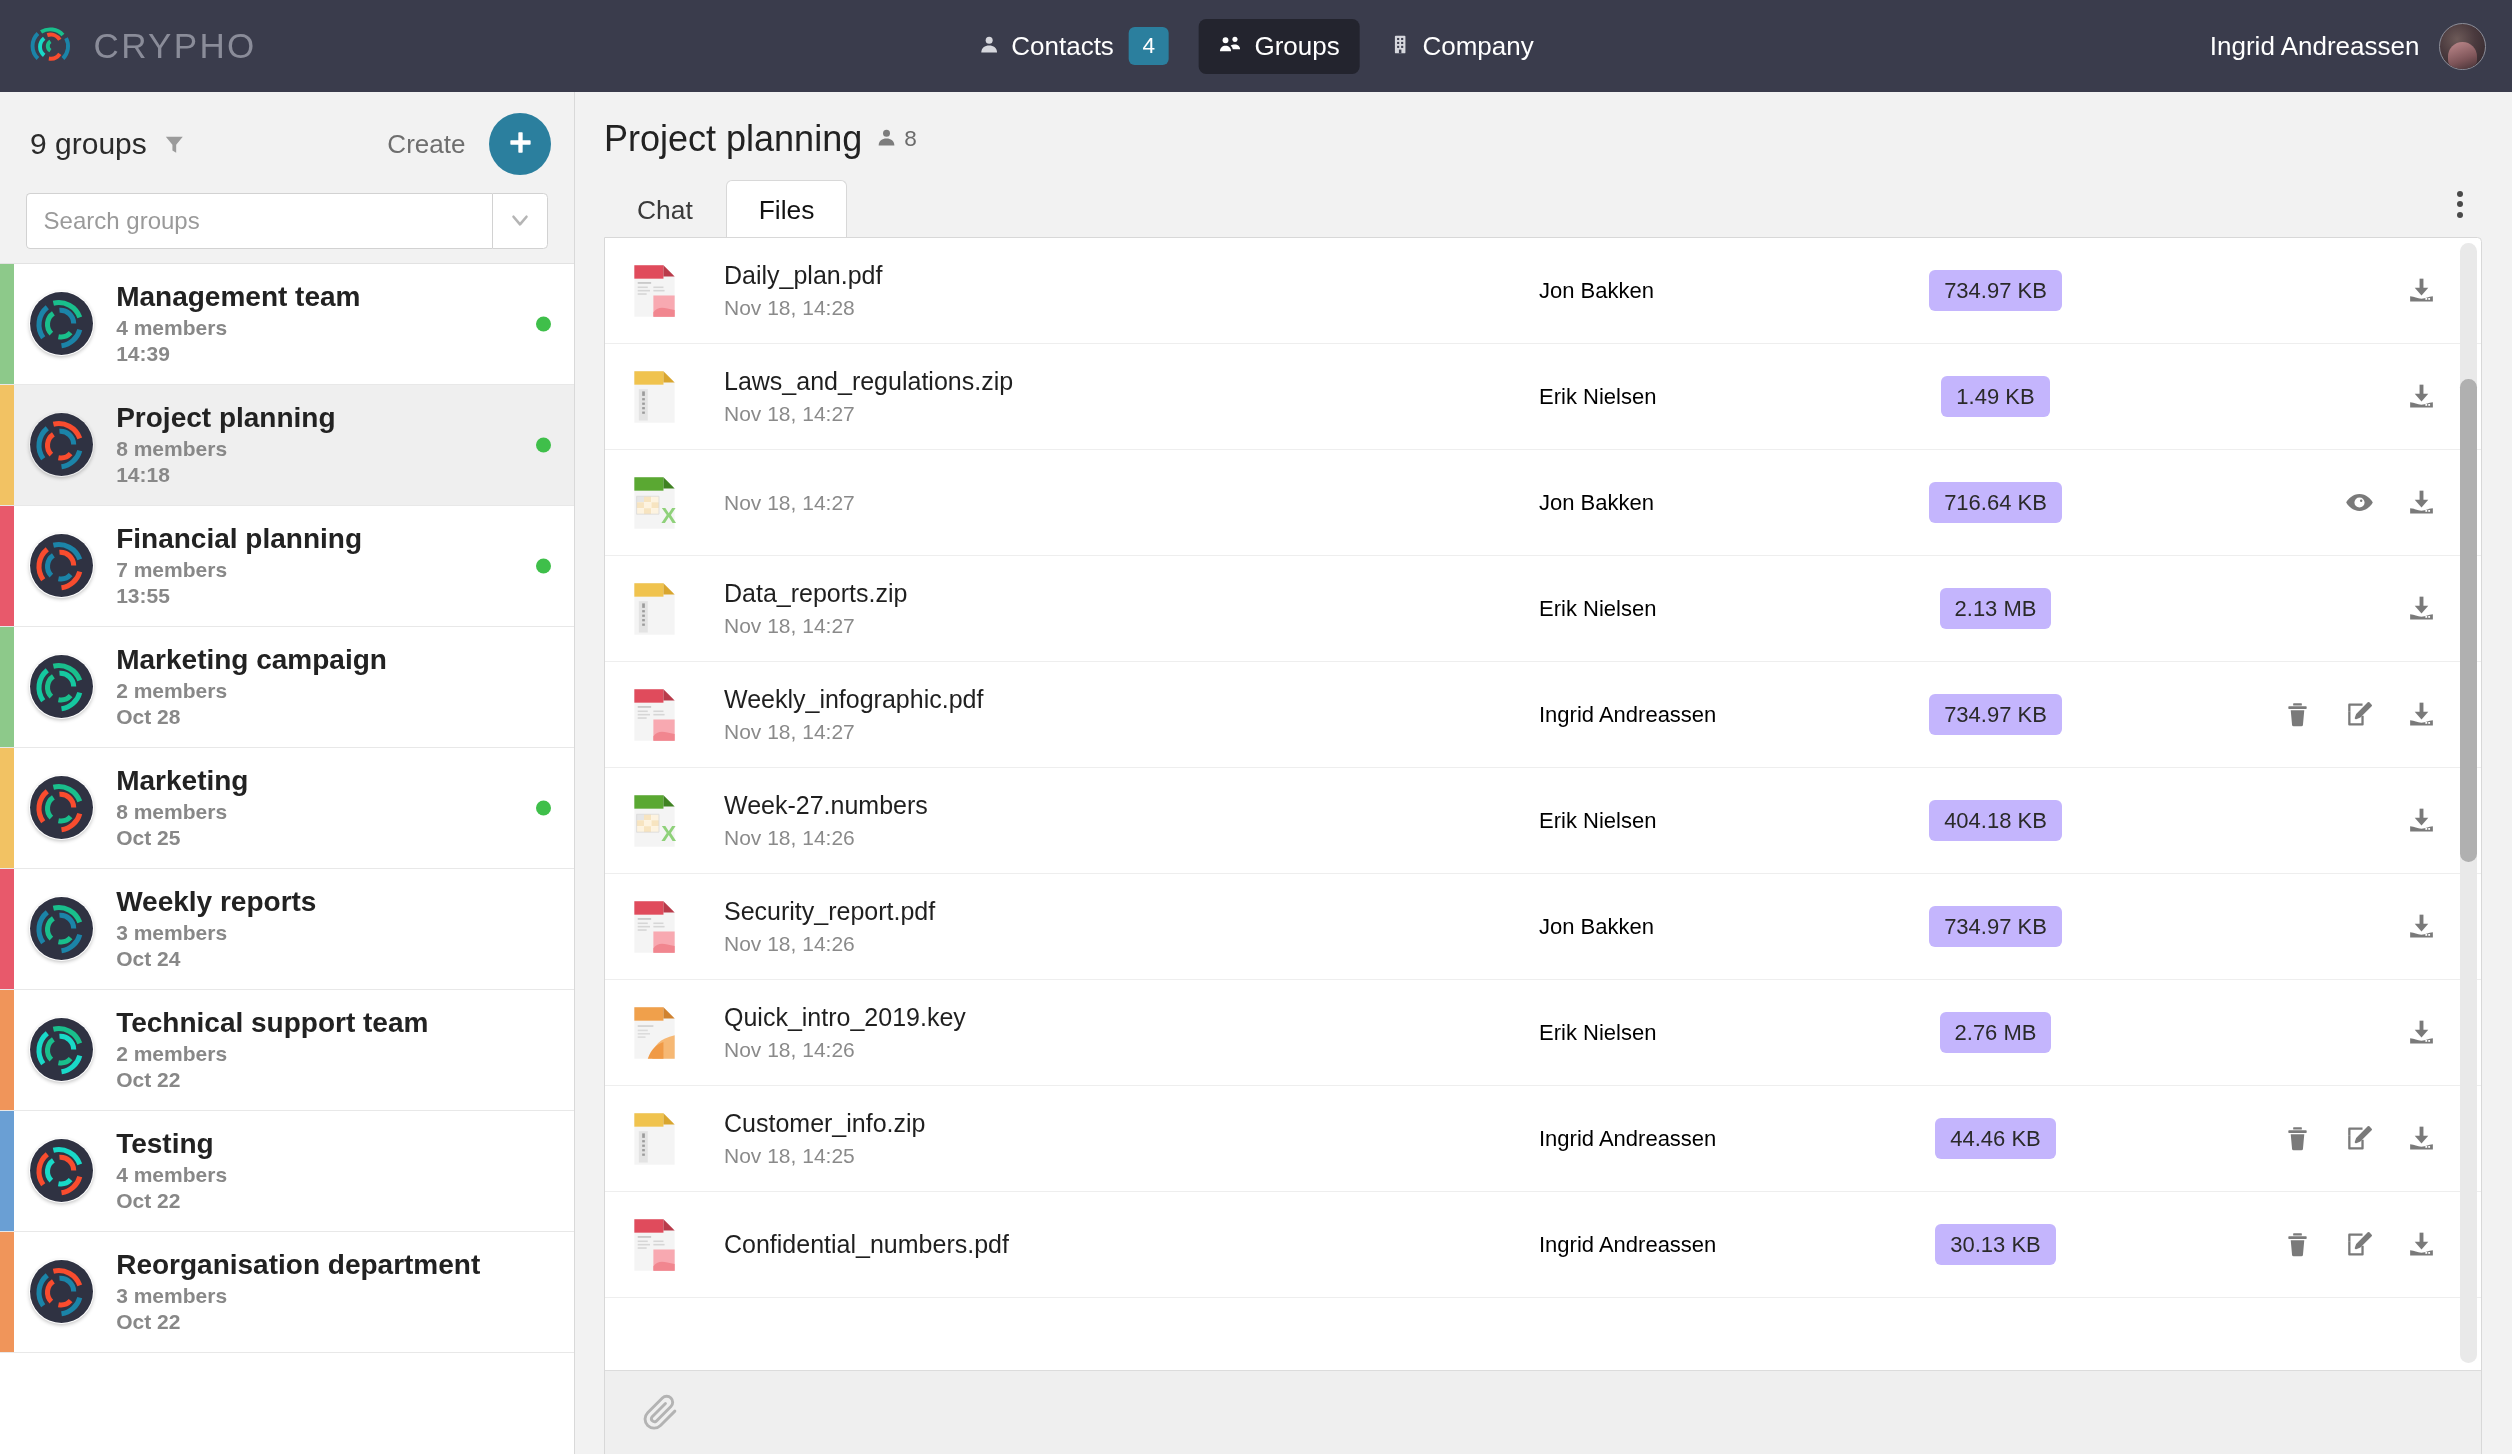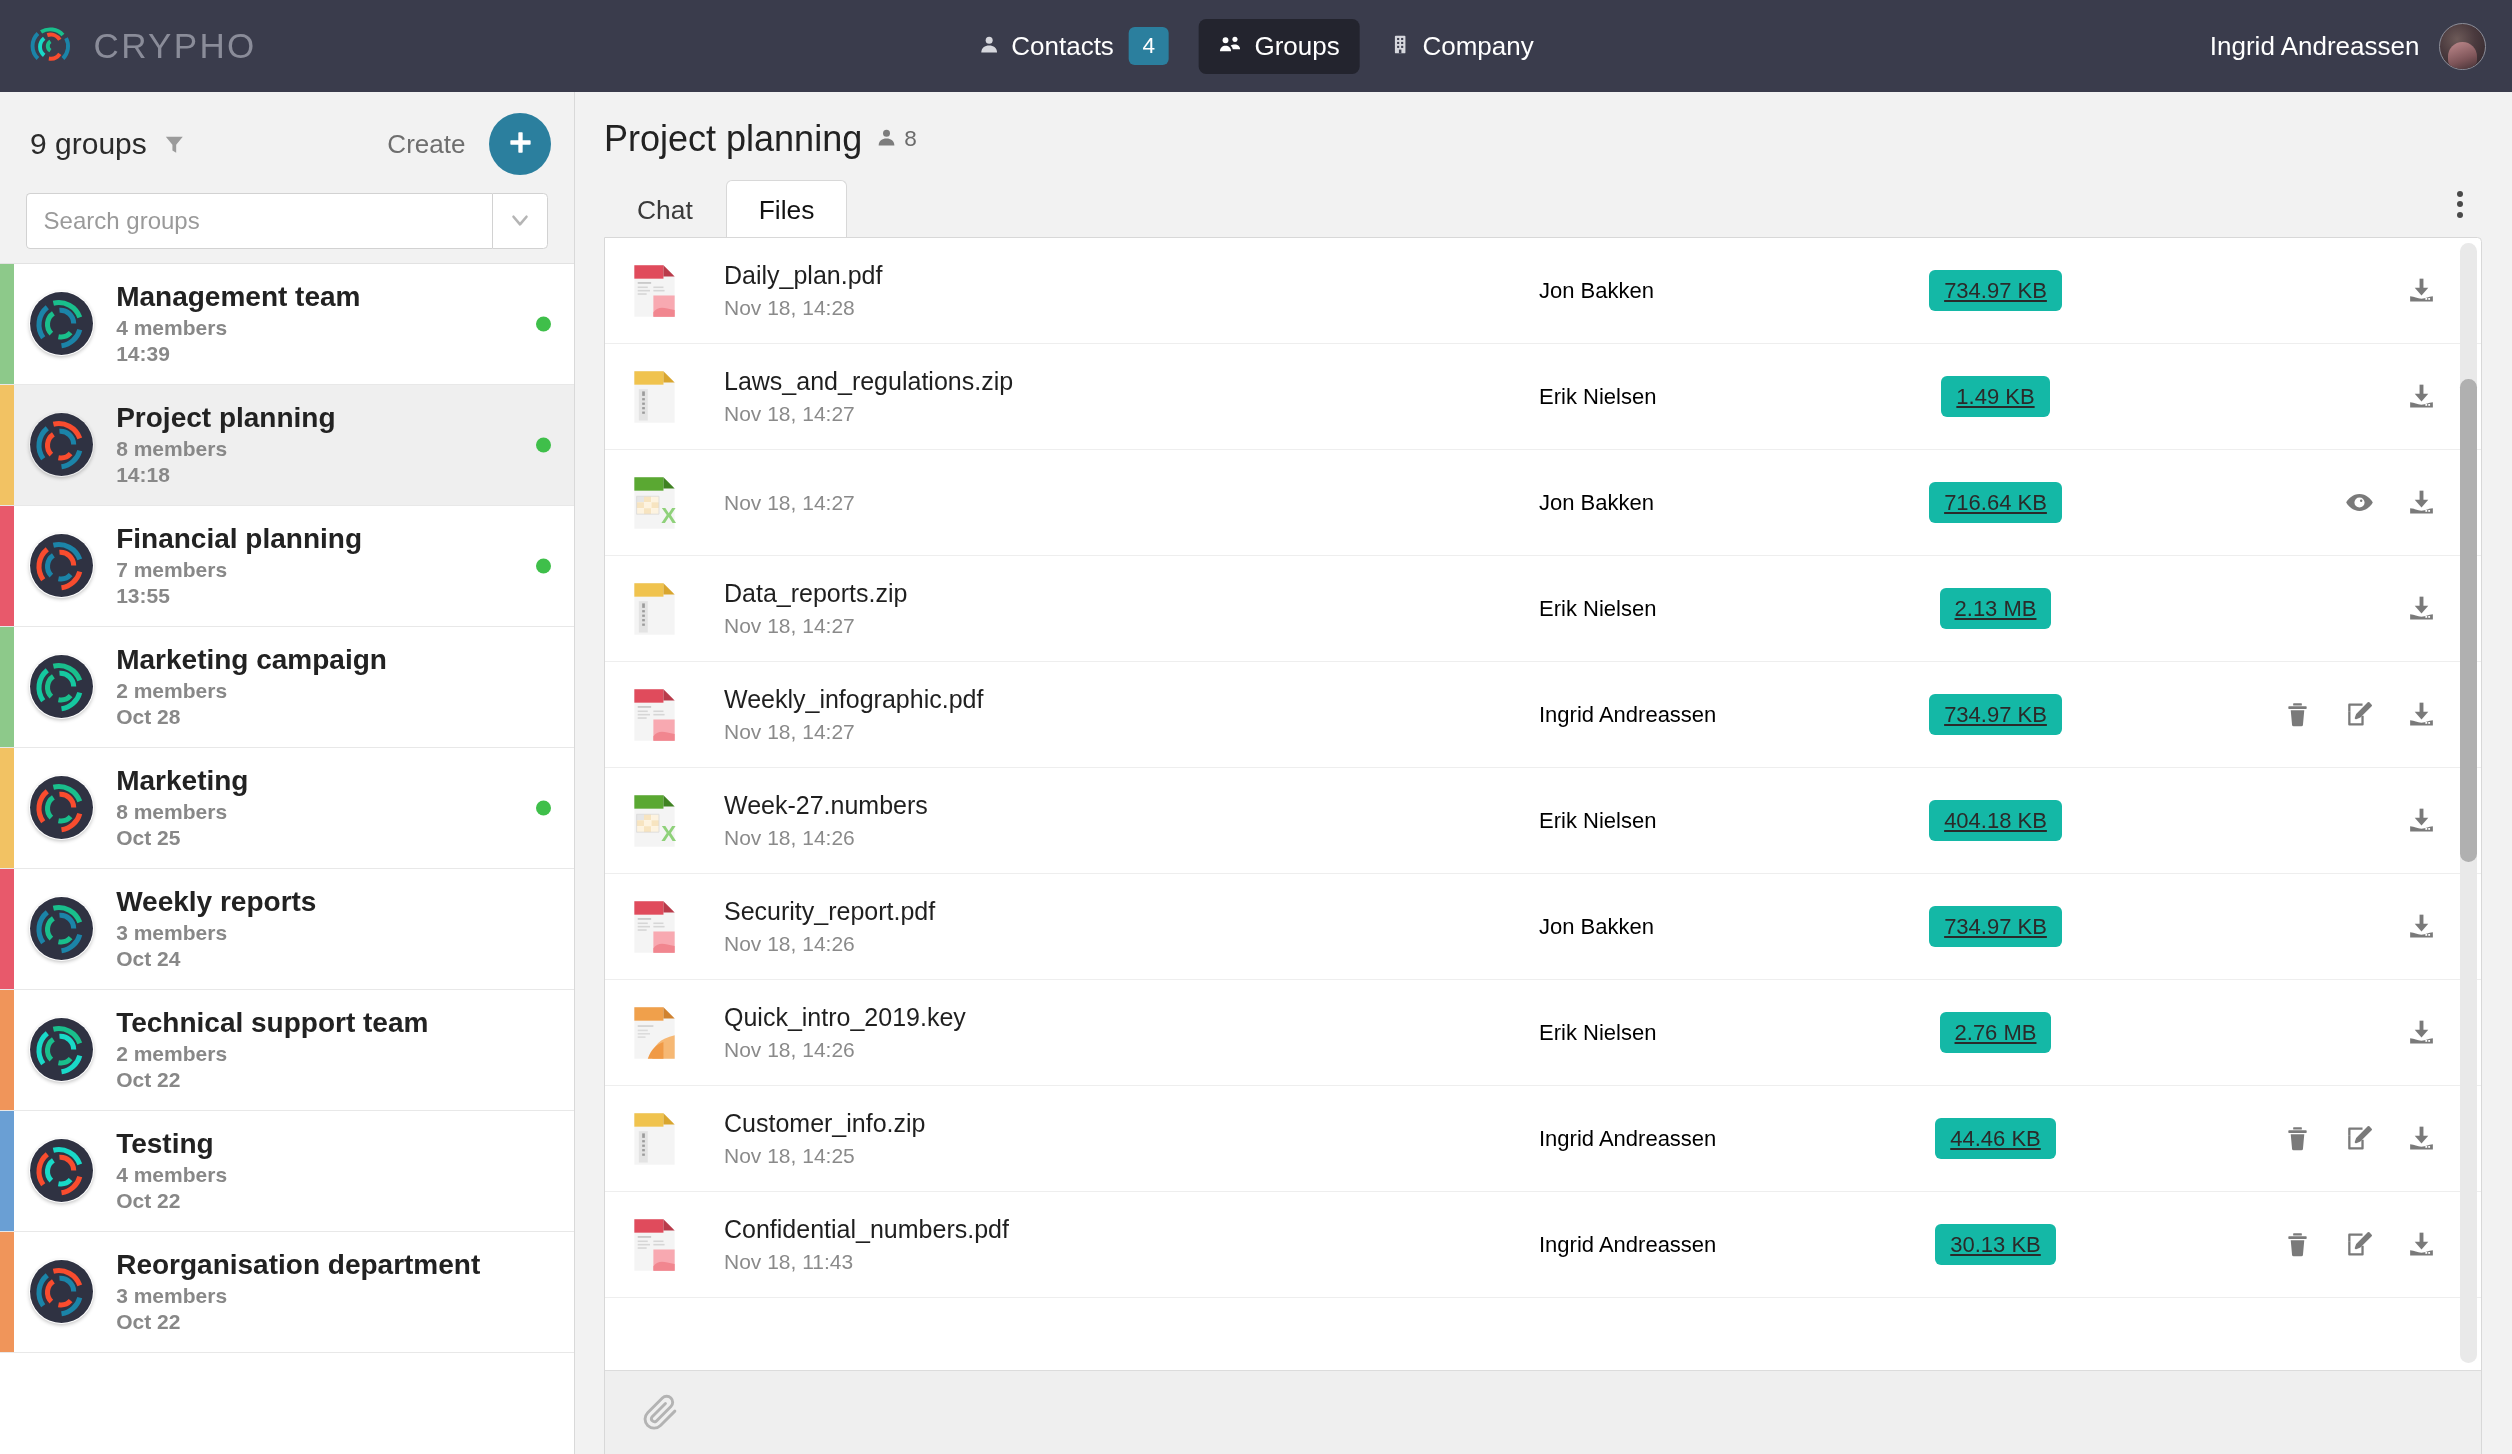--- a/index.html
+++ b/index.html
@@ -135,22 +135,22 @@
     display: flex; align-items: center; height: 106px;
     border-bottom: 0.8px solid #eeeeee; padding: 0 0 0 27px;
   }
   .file-icon { width: 45px; height: 56px; flex: none; position: relative; }
   .file-meta { margin-left: 47px; width: 815px; display: flex; flex-direction: column; gap: 6px; }
   .file-name { font-size: 25px; color: #1f1f1f; }
   .file-date { font-size: 21px; color: #8a8a8a; }
   .file-owner { width: 332px; font-size: 22px; color: #000000; }
   .file-size-cell { width: 249px; display: flex; justify-content: center; }
   .file-size {
-    background: #14b8a6; color: #2a2a2a; font-size: 22px;
-    padding: 7.5px 15px; border-radius: 6px; white-space: nowrap; text-decoration: underline;
+    background: #c4b5fd; color: #2a2a2a; font-size: 22px;
+    padding: 7.5px 15px; border-radius: 6px; white-space: nowrap;
   }
   .file-actions {
     flex: 1; display: flex; align-items: center; justify-content: flex-end;
     gap: 33px; padding-right: 45px;
   }
   .act { width: 29px; height: 29px; cursor: pointer; }
   .act svg { width: 100%; height: 100%; display: block; }
 
   .footer-bar {
     height: 84px; background: #efefef; border-top: 0.8px solid #dcdcdc;
@@ -827,21 +827,20 @@
       <rect x="5" y="21" width="9" height="1.4" fill="#d6d6d6"></rect>
       <rect x="5" y="24" width="11" height="1.4" fill="#d6d6d6"></rect>
       <rect x="5" y="27" width="8" height="1.4" fill="#d6d6d6"></rect>
       <rect x="19" y="21" width="9" height="1.4" fill="#d6d6d6"></rect>
       <rect x="19" y="24" width="10" height="1.4" fill="#d6d6d6"></rect>
       <rect x="19" y="29" width="19" height="19" fill="#f8a9b1"></rect>
       <path d="M19 44c5-6 9-4 19-2v6H19z" fill="#f1868f"></path>
     </svg></span>
      <span class="file-meta">
        <span class="file-name">Confidential_numbers.pdf</span>
-       <span class="file-date">Nov 18, 11:43</span>
      </span>
      <span class="file-owner">Ingrid Andreassen</span>
      <span class="file-size-cell">
        <span class="file-size">30.13 KB</span>
      </span>
      <span class="file-actions">
               <span class="act">
                 <svg viewBox="0 0 24 24" fill="#7a7a7a">
                   <rect x="8.4" y="2.6" width="7.2" height="2" rx="0.5"></rect>
                   <rect x="4.4" y="5.2" width="15.2" height="2.2" rx="0.6"></rect>

